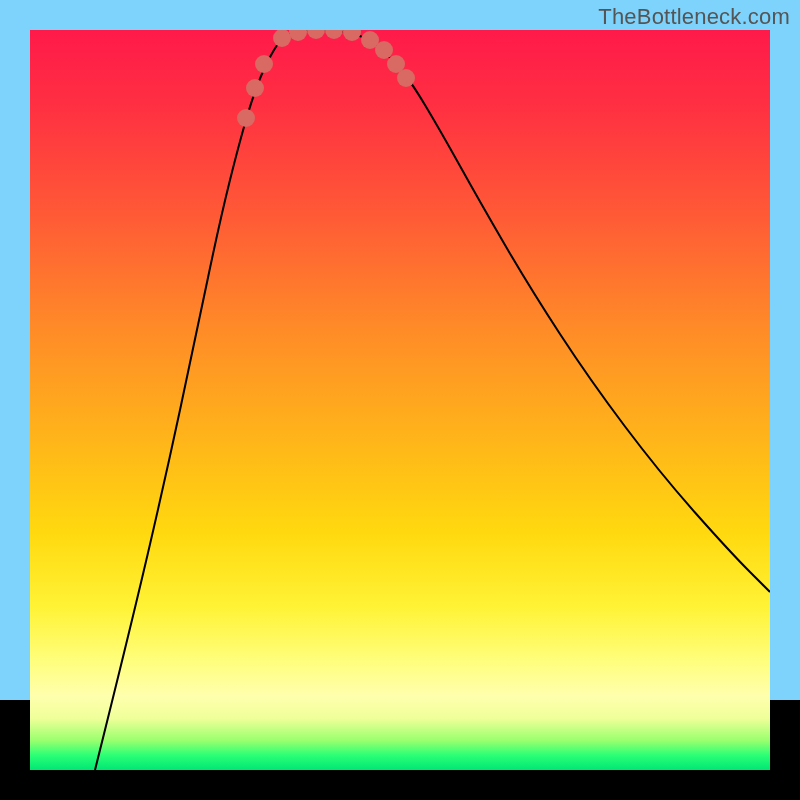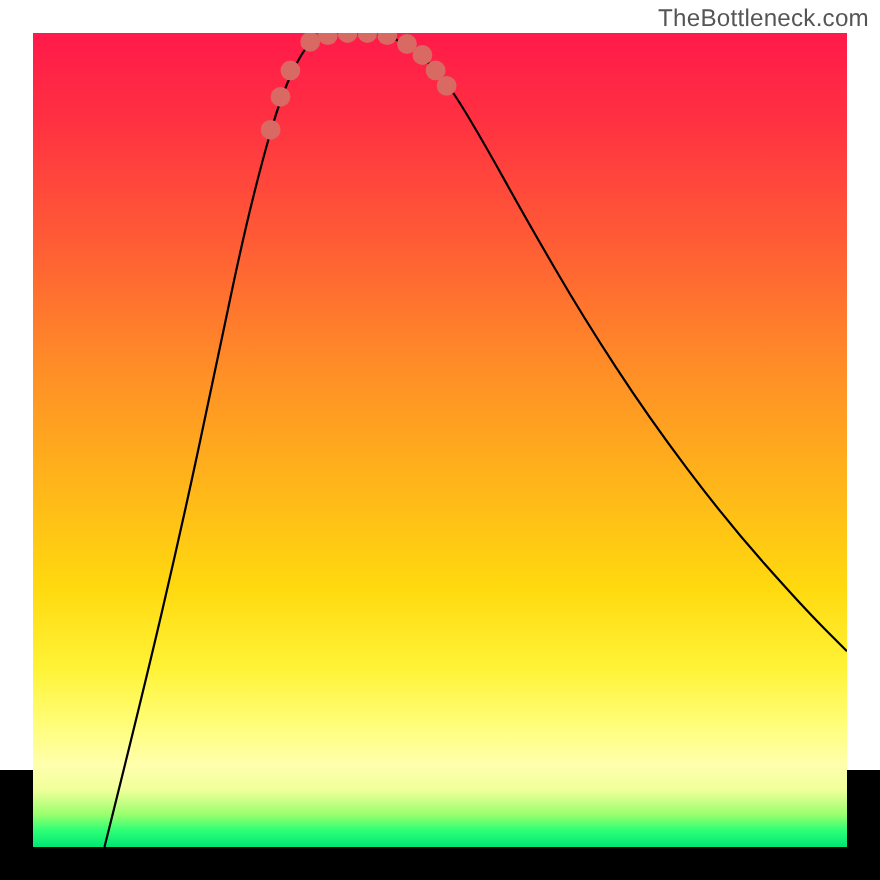--- a/index.html
+++ b/index.html
@@ -8,21 +8,21 @@
     width: 800px;
     height: 800px;
     background: #000;
     overflow: hidden;
     font-family: Arial, Helvetica, sans-serif;
   }
   .stage {
     position: relative;
     width: 800px;
     height: 700px;
-    background: #ffffff;
+    background: #7dd3fc;
   }
   .watermark {
     position: absolute;
     top: 4px;
     right: 10px;
     color: #555;
     font-size: 22px;
     font-weight: 500;
     letter-spacing: 0.2px;
     z-index: 10;

